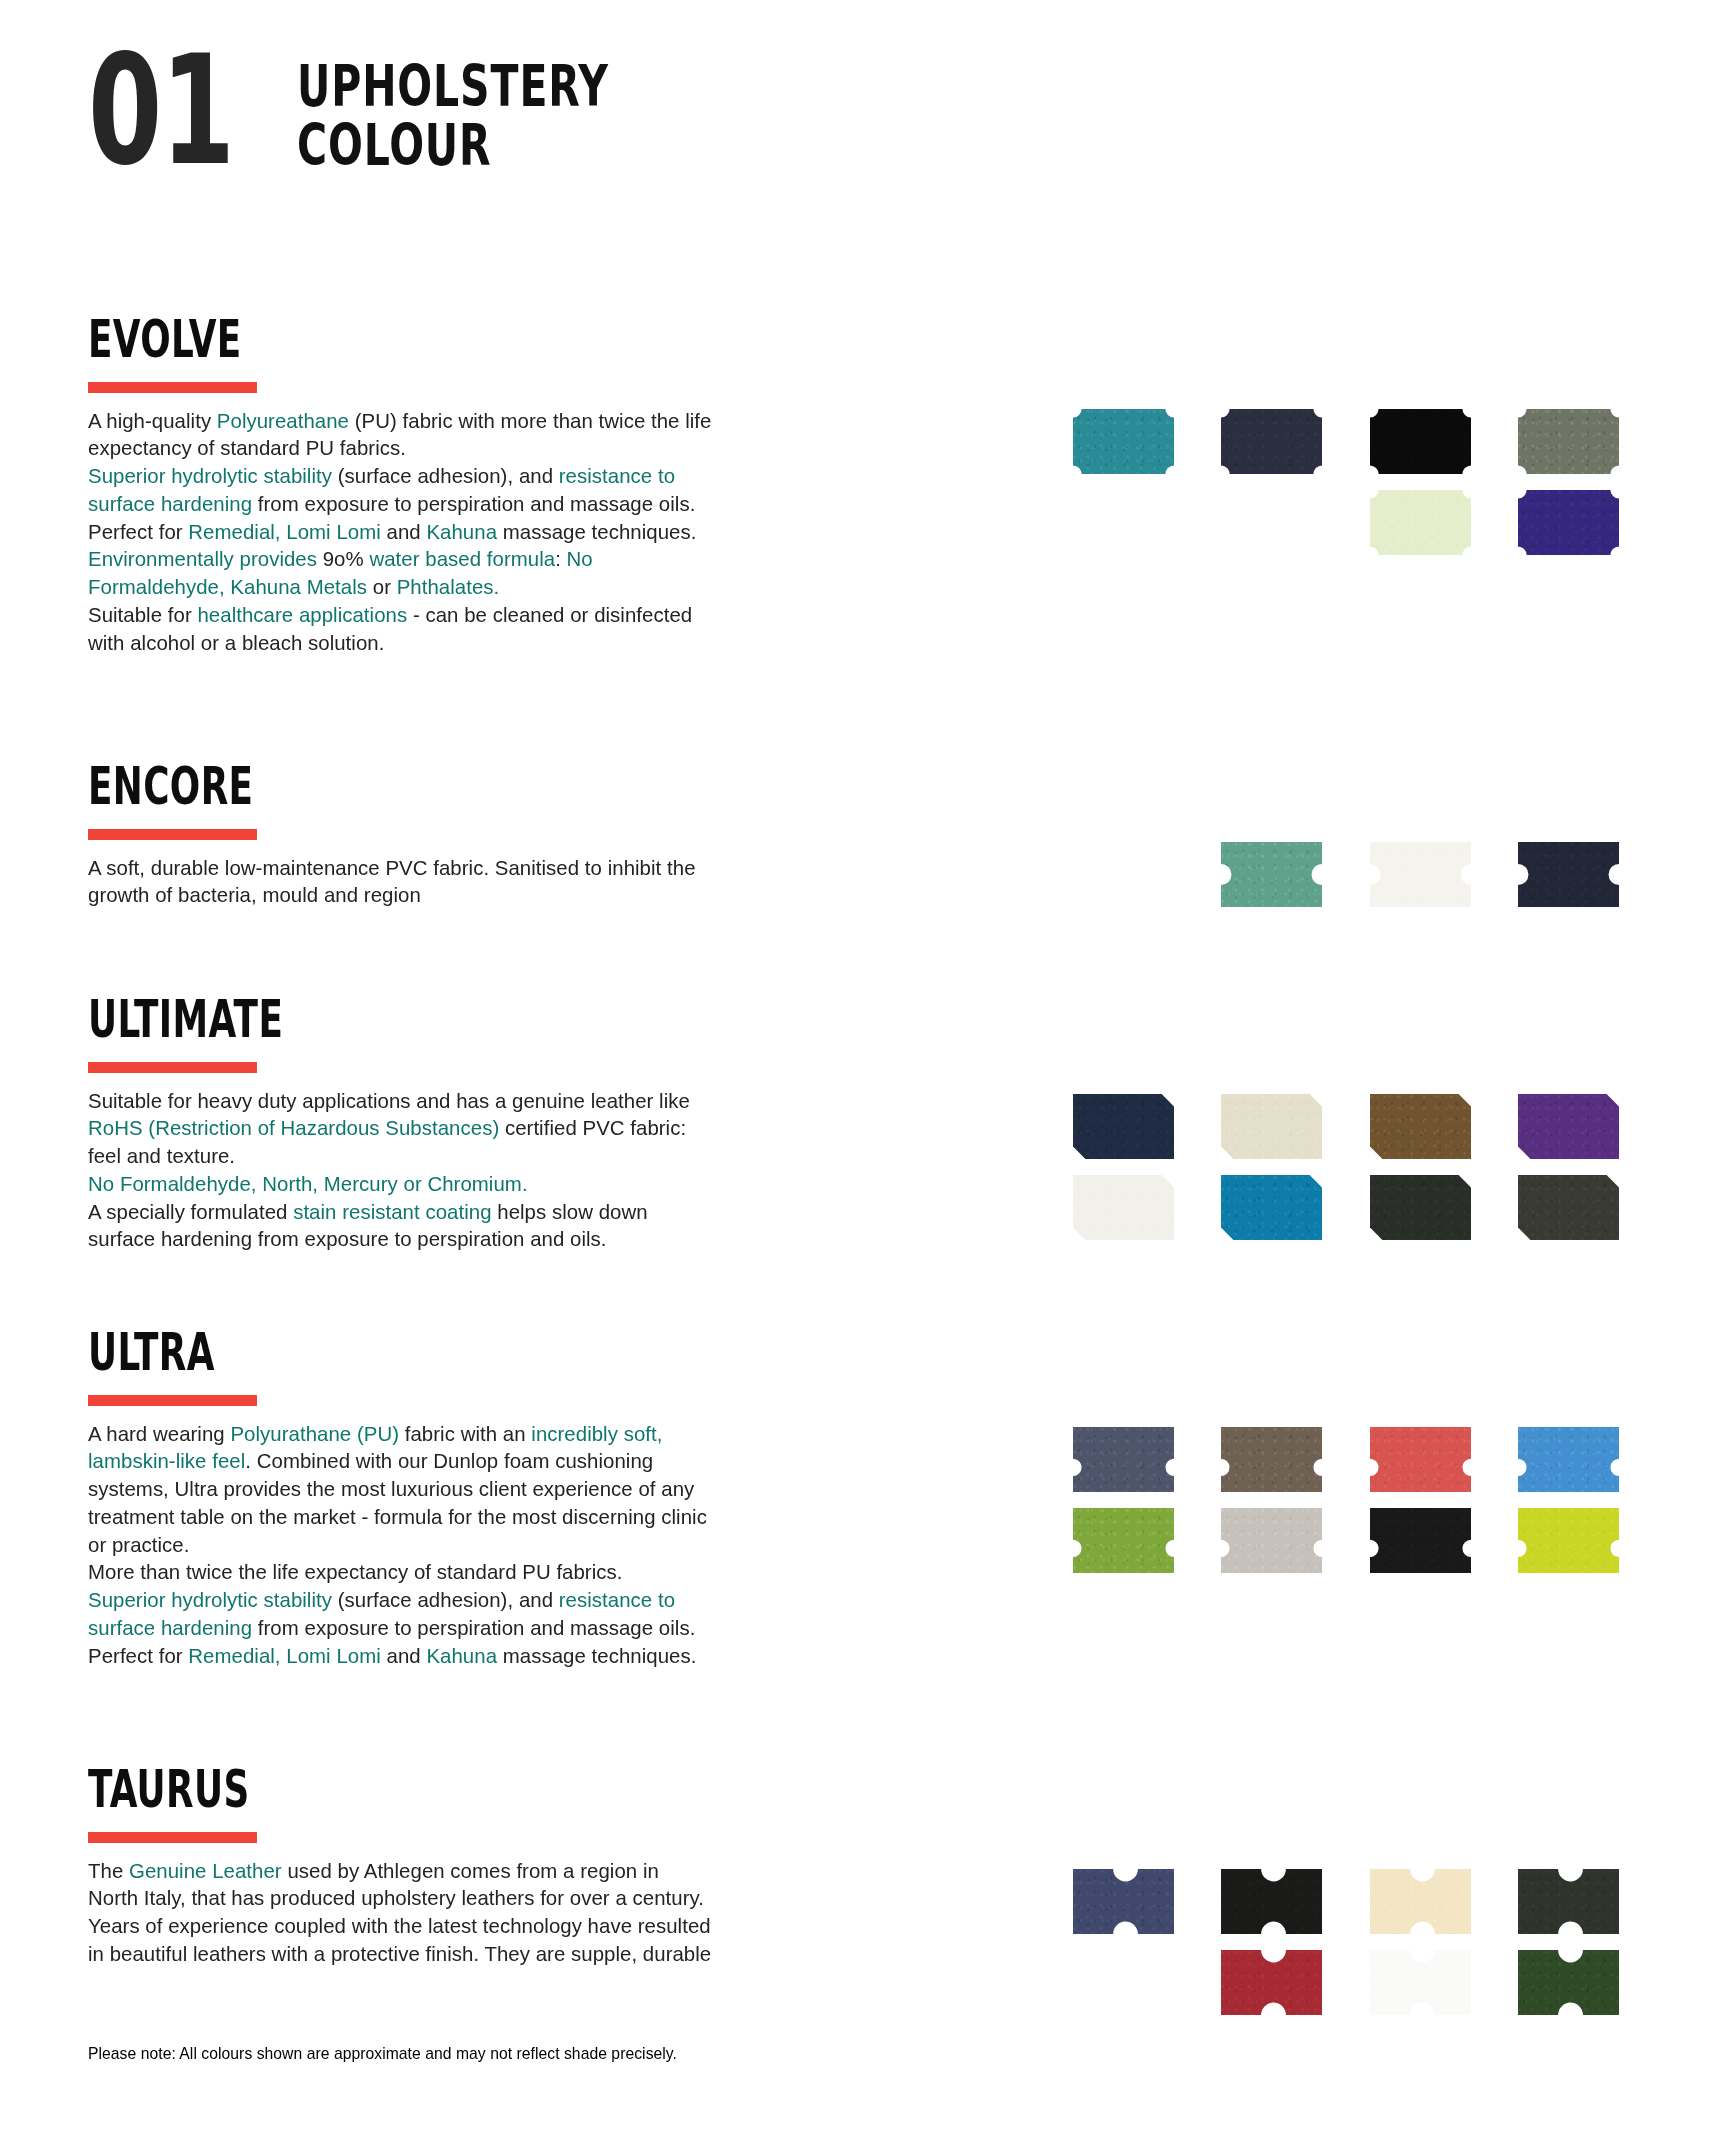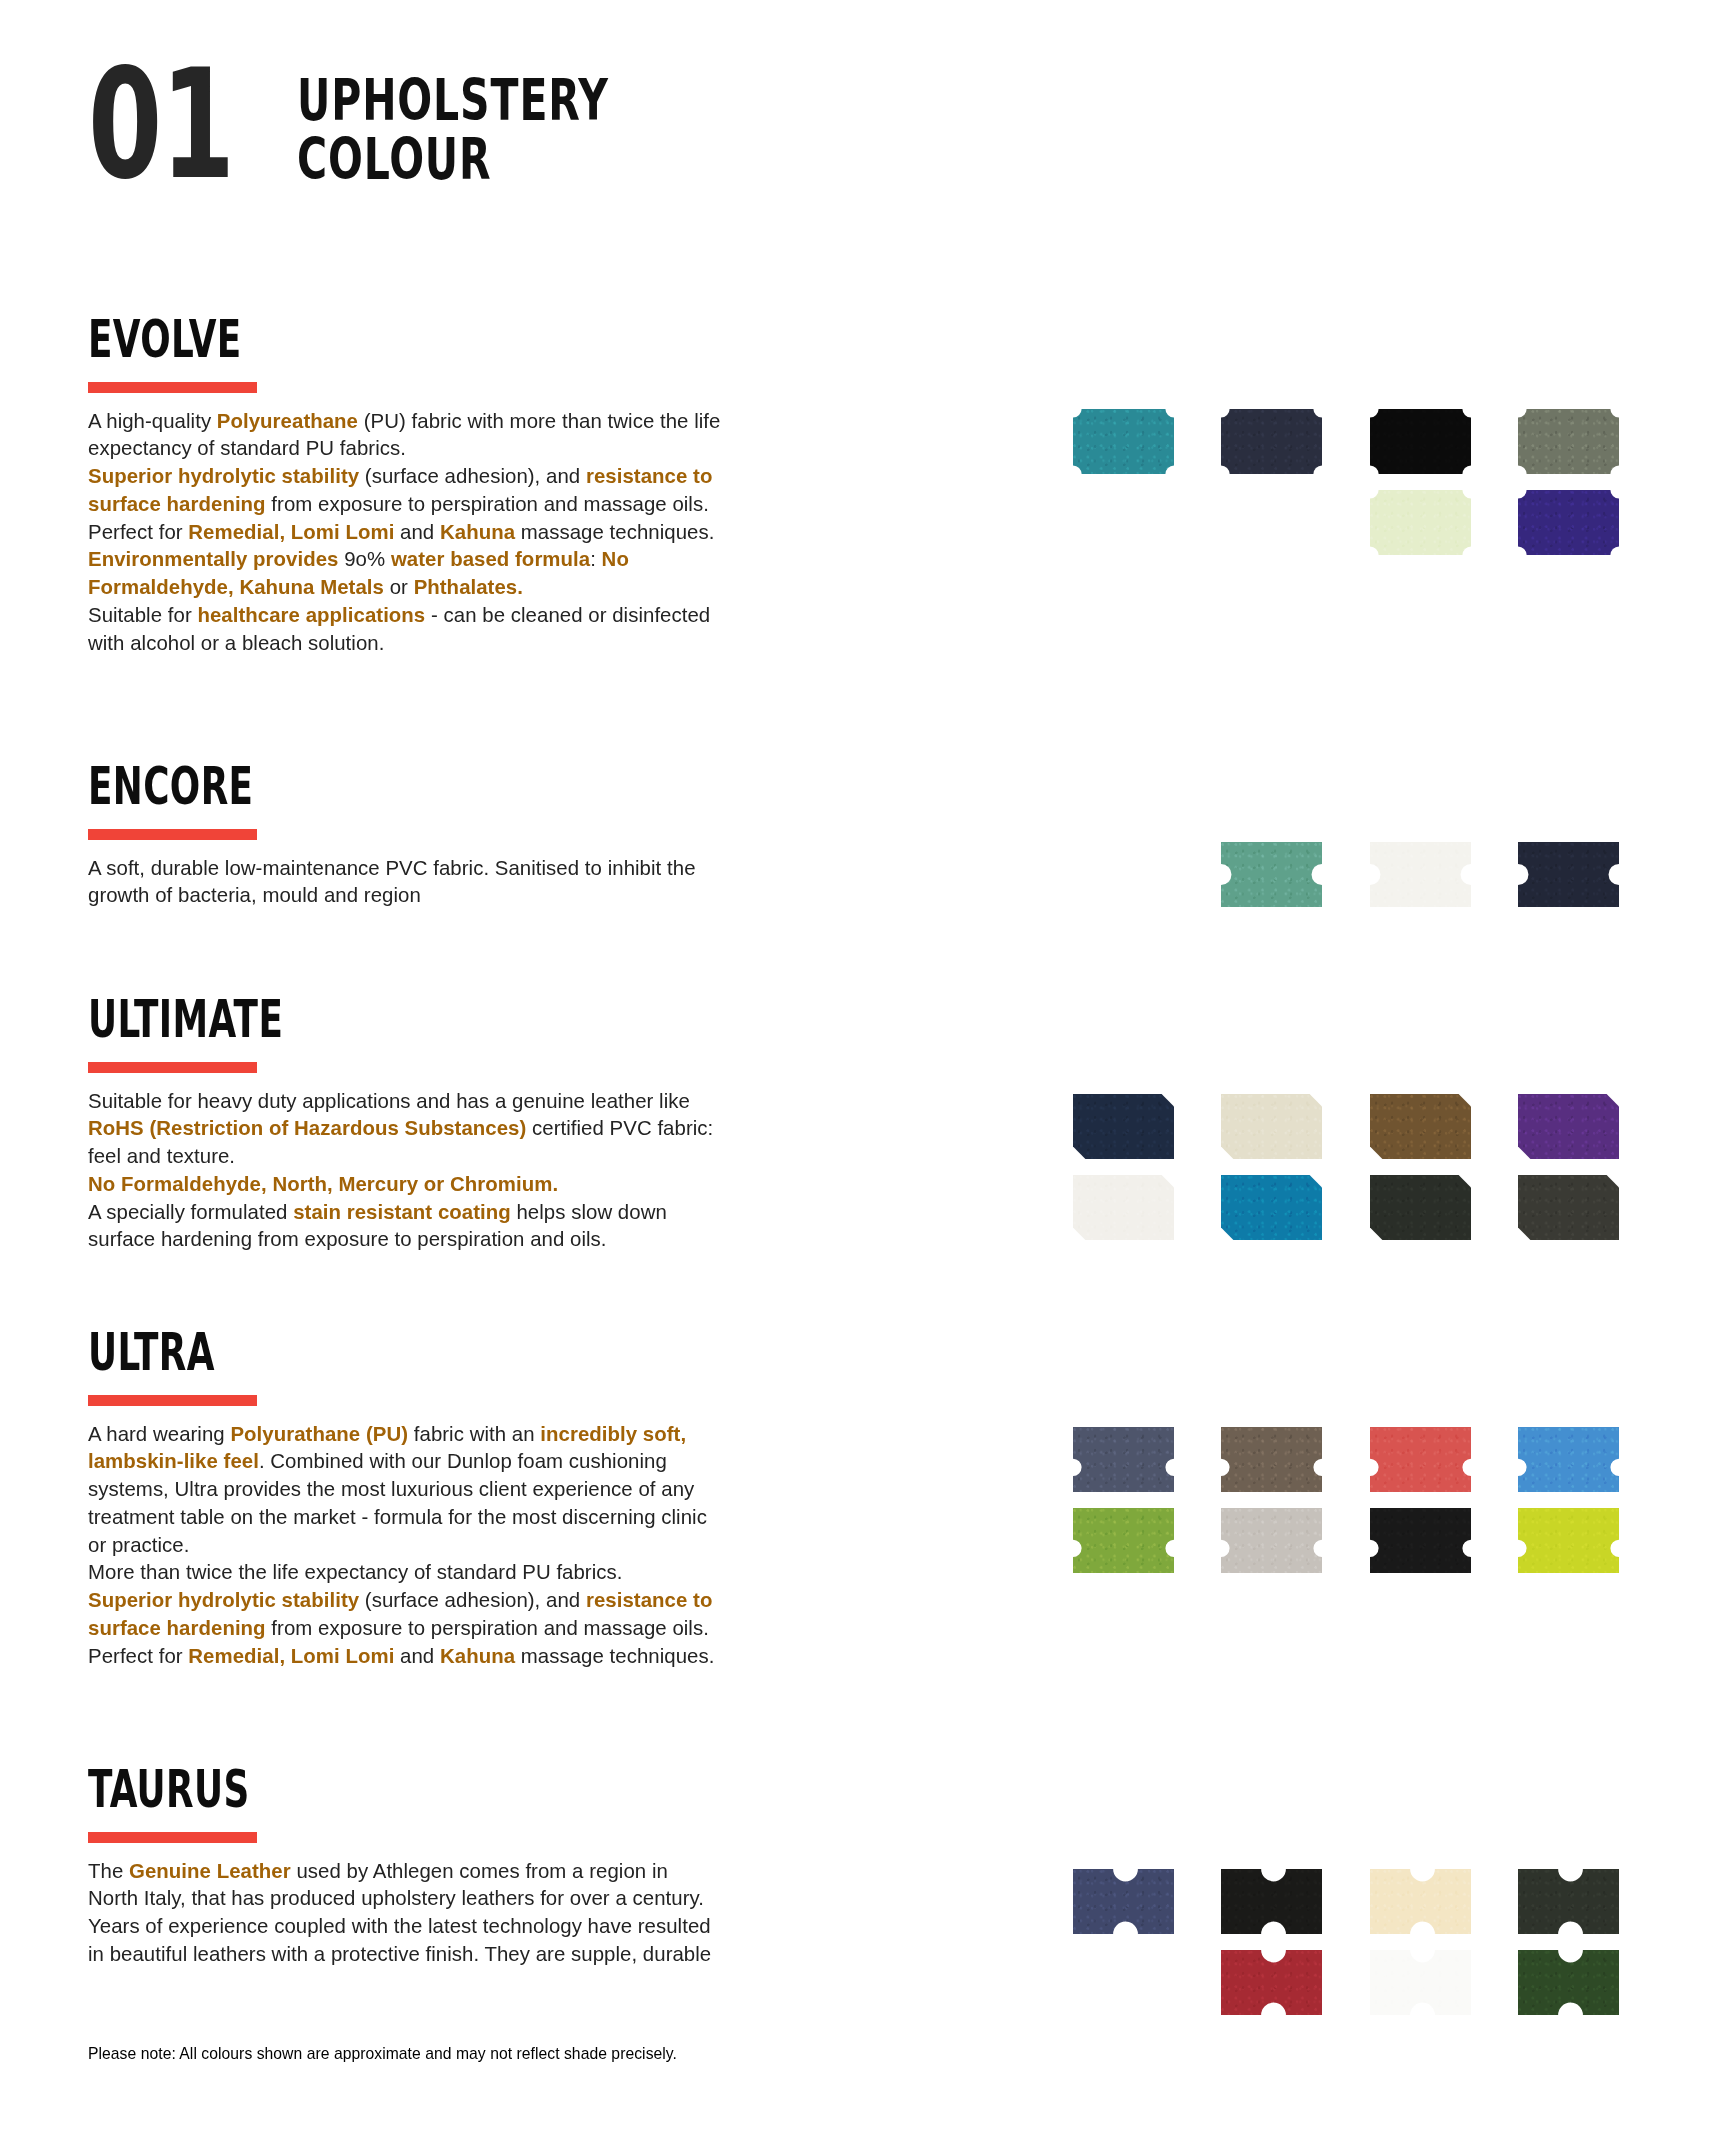--- a/index.html
+++ b/index.html
@@ -14,21 +14,21 @@
     position: relative;
     font-family: "Liberation Sans", sans-serif;
     color: #1a1a1a;
     overflow: hidden;
   }
 
   
   .page-header {
     position: absolute;
     left: 88px;
-    top: 63px;
+    top: 49px;
     display: flex;
     align-items: flex-start;
   }
   .page-number {
     font-family: "DejaVu Sans Condensed", "Liberation Sans Narrow", "Liberation Sans", sans-serif;
     font-weight: 700;
     font-size: 152px;
     line-height: 0.82;
     letter-spacing: -1.9px;
     color: #262626;
@@ -81,21 +81,21 @@
     margin-top: 17px;
     margin-bottom: 15px;
   }
   .body-text {
     font-size: 20.4px;
     line-height: 1.36;
     color: #232323;
     letter-spacing: 0.05px;
     max-width: 761px;
   }
-  .body-text b { font-weight: 700; color: #a16207; }
+  .body-text b { font-weight: 400; color: #0f766e; }
   .body-text .line { display: block; }
 
   .footnote {
     position: absolute;
     left: 88px;
     top: 2045px;
     font-size: 15.7px;
     color: #000000;
     letter-spacing: 0.05px;
   }

